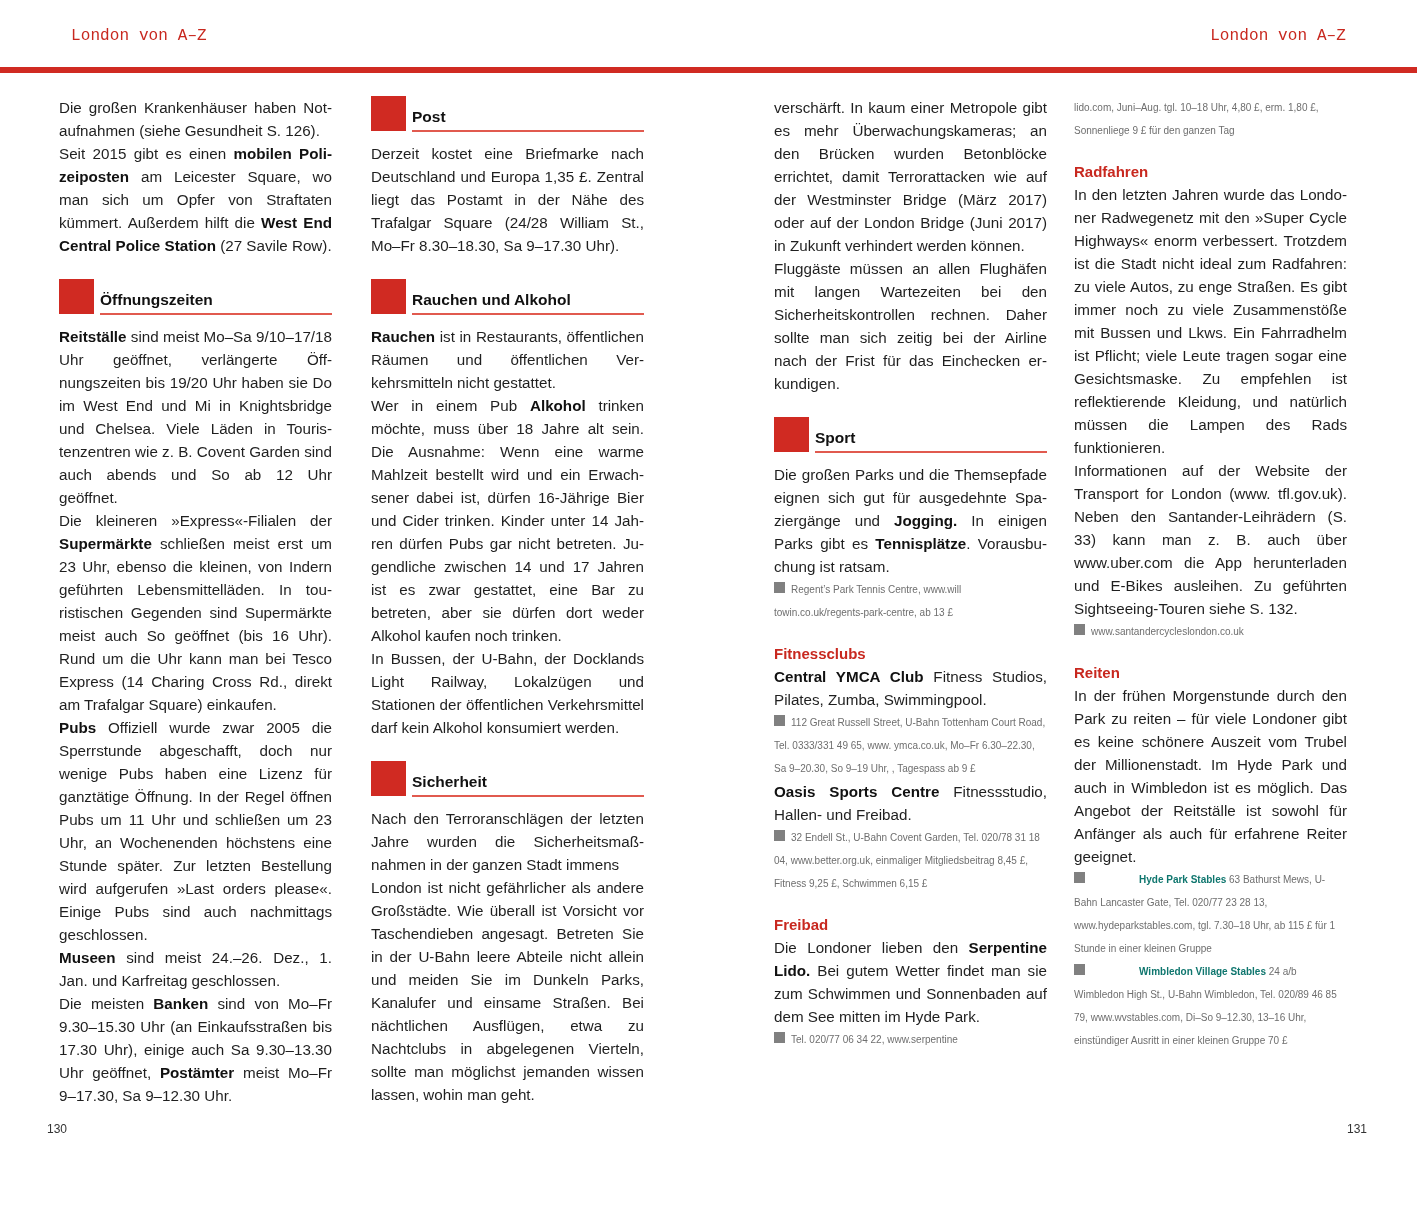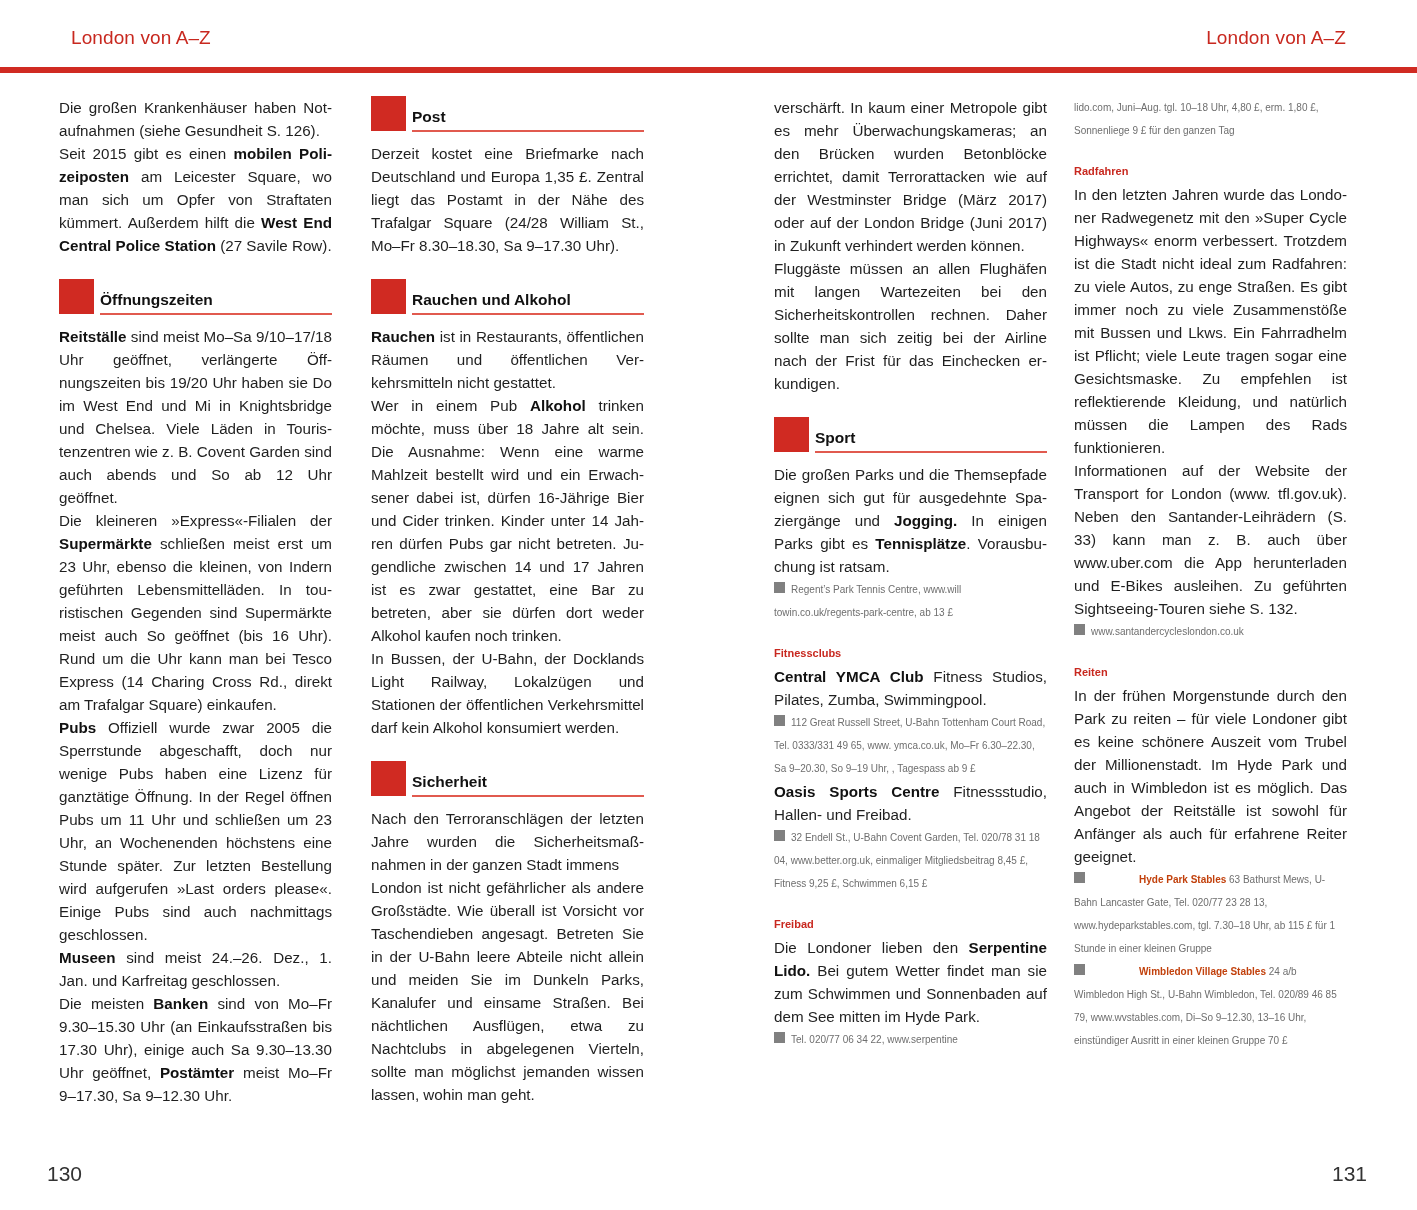--- a/index.html
+++ b/index.html
@@ -2,22 +2,23 @@
 <html><head>
 <meta charset="utf-8">
 <style>
   html, body { margin: 0; padding: 0; background: #ffffff; }
   body {
     width: 1417px; height: 1210px; position: relative; overflow: hidden;
     font-family: "Liberation Sans", "DejaVu Sans", sans-serif;
     color: #1f1f1f;
   }
   .running-head {
-    position: absolute; top: 27px; font-size: 19px; color: #c8281f;
+    position: absolute; top: 27px; font-size: 16px; color: #c8281f;
     letter-spacing: 0.1px;
+    font-family: Liberation Mono, monospace;
   }
   .rh-left { left: 71px; }
   .rh-right { right: 71px; }
   .head-rule {
     position: absolute; left: 0; right: 0; top: 67px; height: 6px; background: #d02a22;
   }
   .col {
     position: absolute; top: 96px; width: 273px;
     font-size: 15.2px; line-height: 23px; text-align: justify;
     hyphens: manual;
@@ -36,32 +37,32 @@
   }
   .sec-title {
     position: absolute; left: 41px; top: 9px; font-weight: bold; font-size: 15.5px; color: #111;
   }
   .sec-line {
     position: absolute; left: 41px; right: 0; bottom: 0; height: 2px; background: #e15a4f;
   }
   .gap-lg { height: 22px; }
   .gap-md { height: 18px; }
   .sub-head {
-    color: #c8281f; font-weight: bold; font-size: 11px; line-height: 23px;
+    color: #c8281f; font-weight: bold; font-size: 15px; line-height: 23px;
   }
   .info {
     color: #6e6e6e; font-size: 10px; line-height: 23px; text-align: left;
   }
-  .info b { color: #c2410c; padding-left: 48px; }
+  .info b { color: #0f766e; padding-left: 48px; }
   .sq {
     display: inline-block; width: 11px; height: 11px; background: #808080; margin-right: 6px;
     vertical-align: 0px;
   }
   .pnum {
-    position: absolute; top: 1162px; font-size: 21px; color: #333;
+    position: absolute; top: 1122px; font-size: 12px; color: #333;
   }
   .pn-left { left: 47px; }
   .pn-right { right: 50px; }
 </style>
 </head>
 <body>
 
 <div class="running-head rh-left">London von A–Z</div>
 <div class="running-head rh-right">London von A–Z</div>
 <div class="head-rule"></div>

